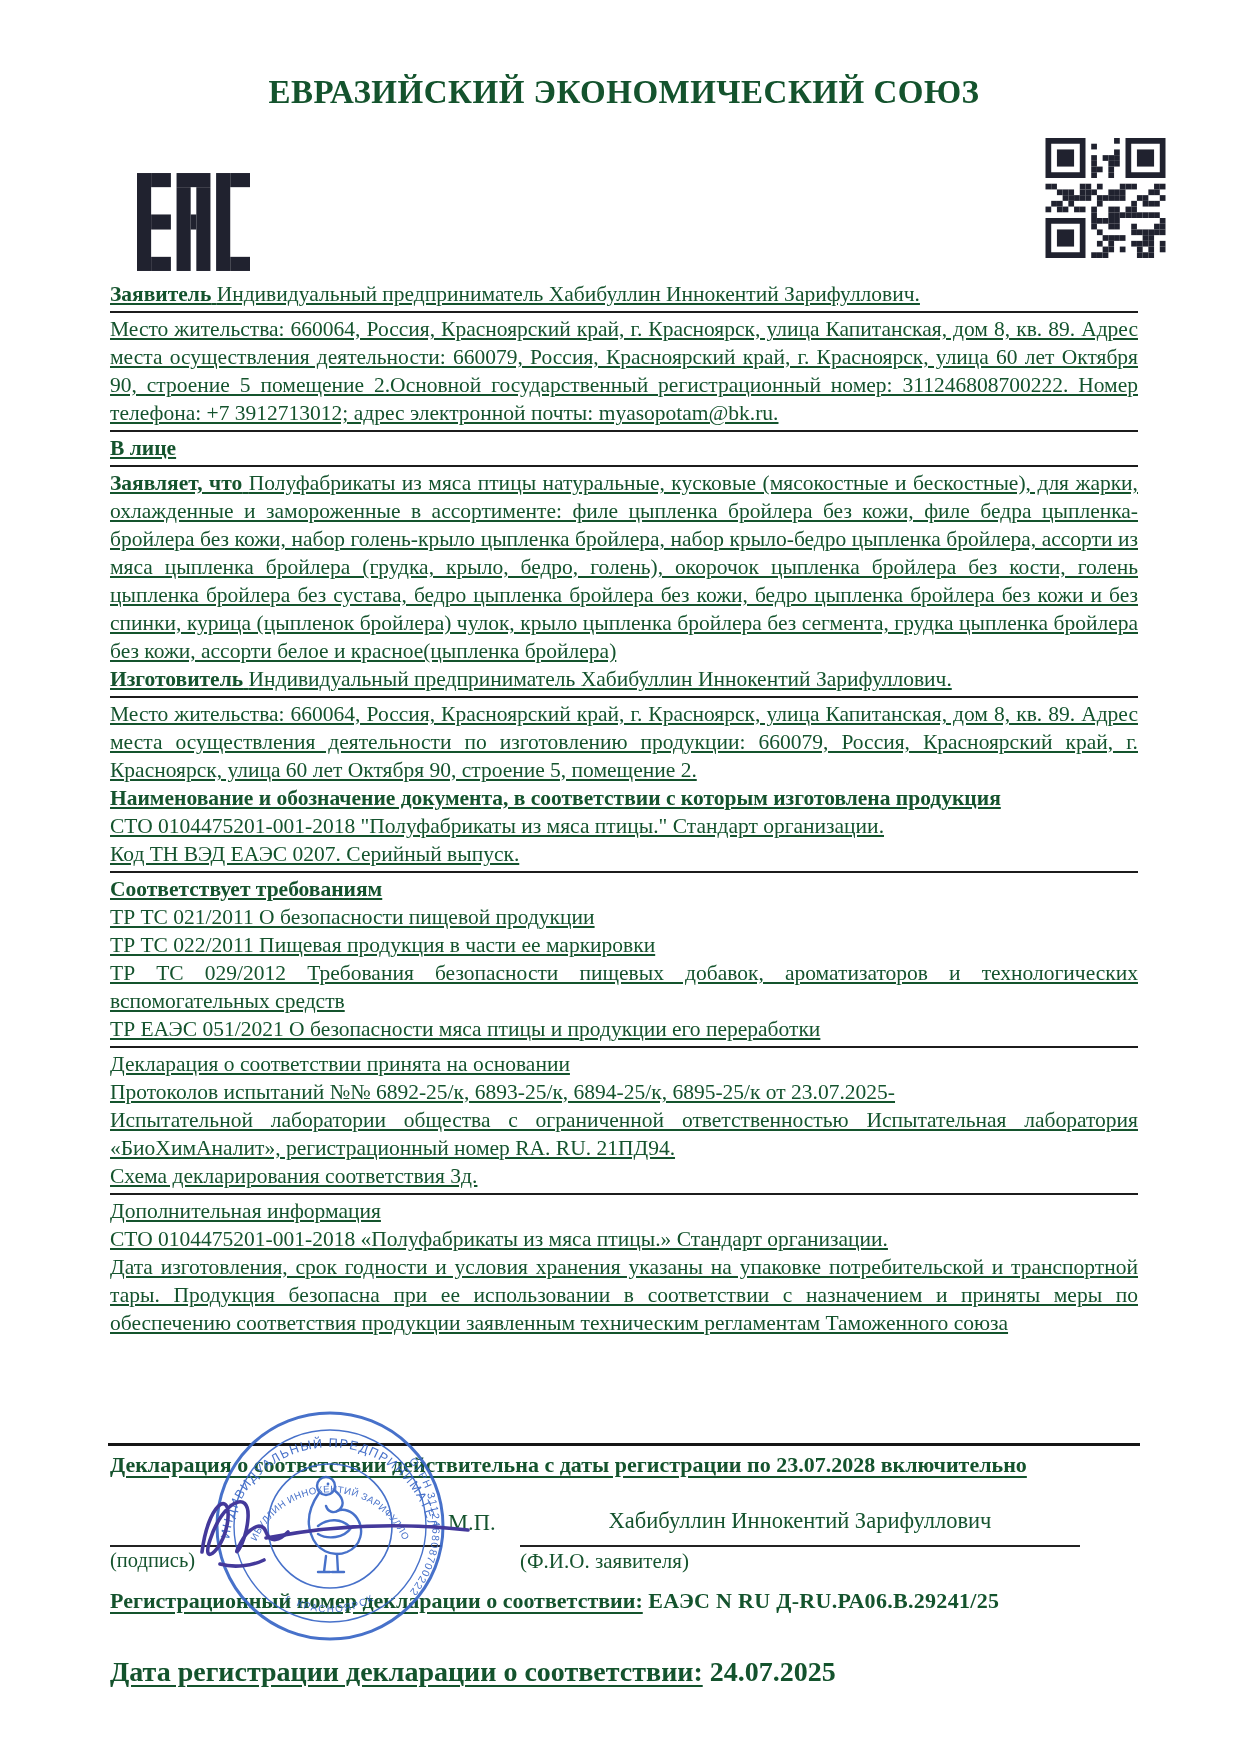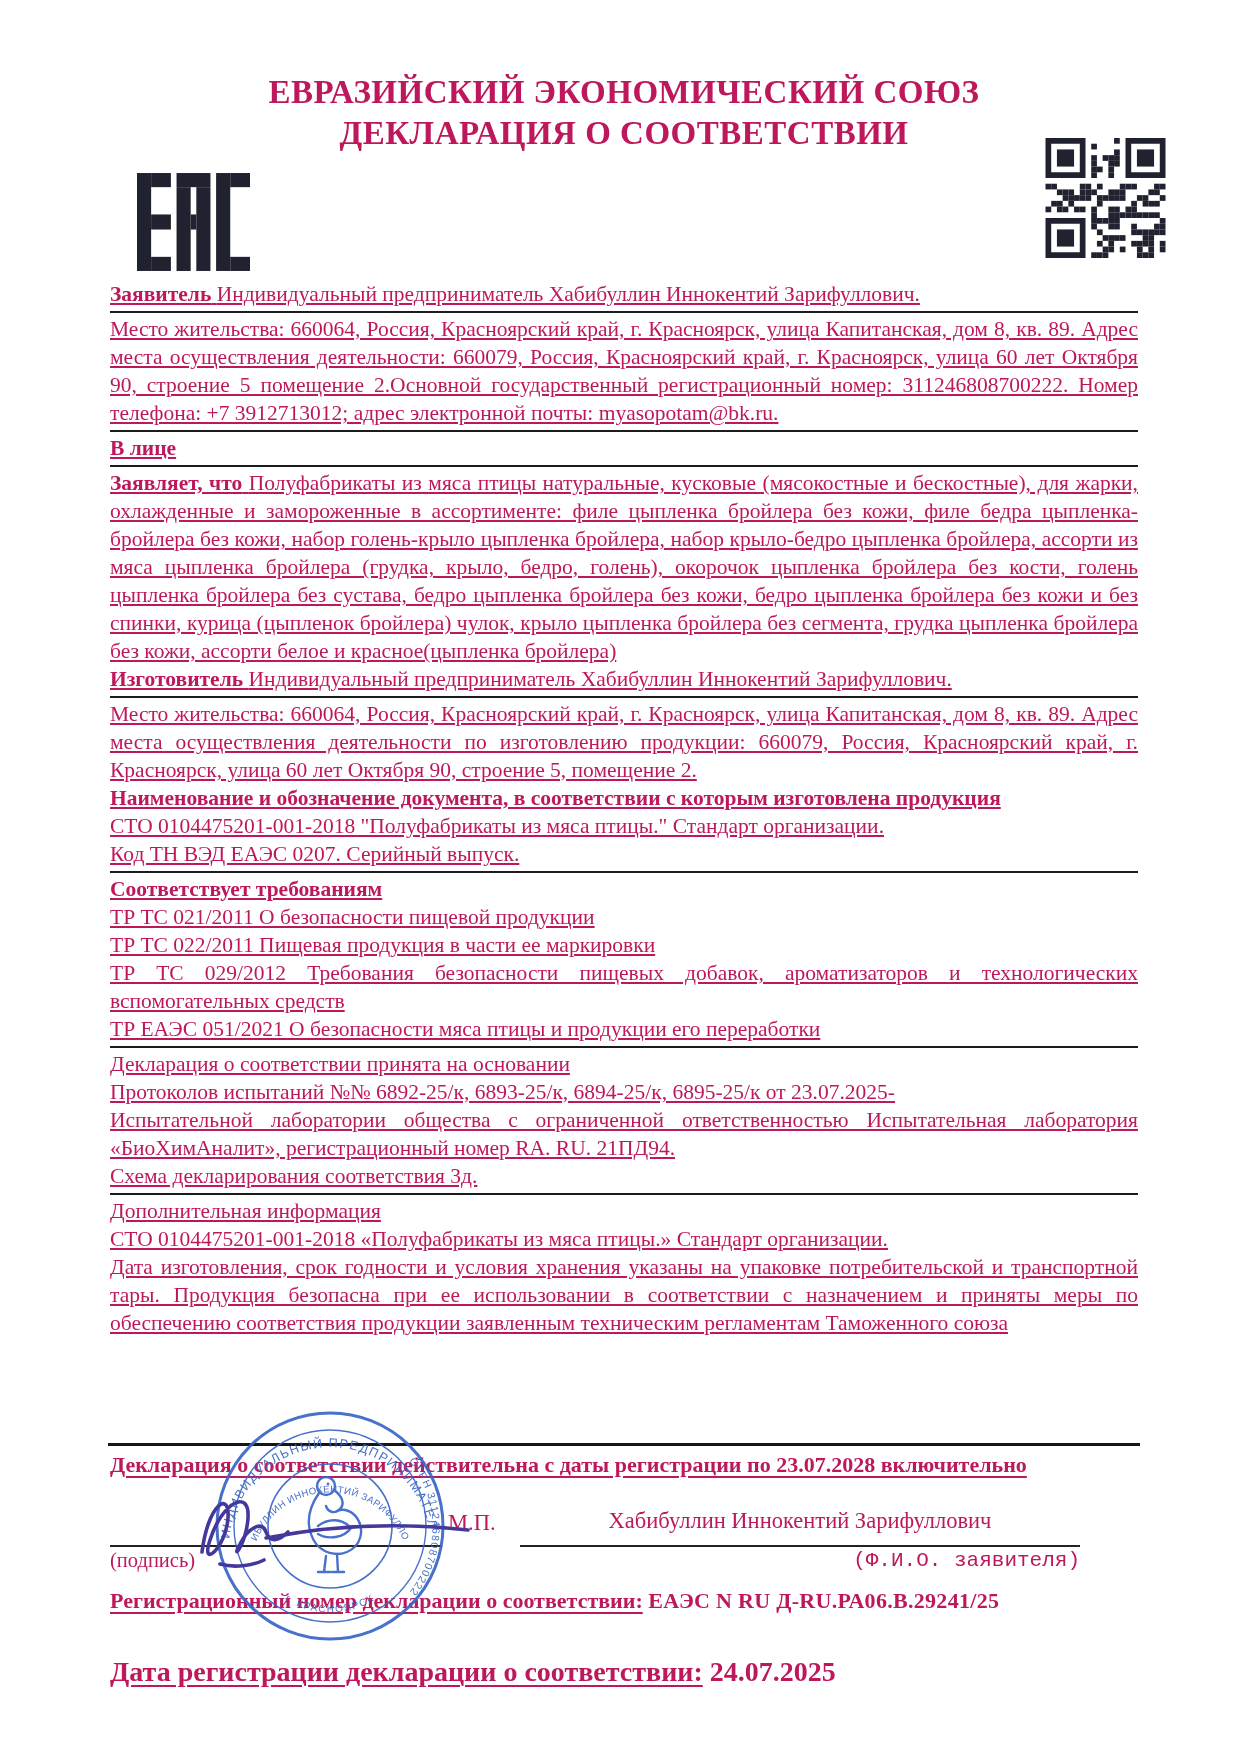--- a/index.html
+++ b/index.html
@@ -1,17 +1,17 @@
 <!DOCTYPE html>
 <html><head>
 <meta charset="utf-8">
 <style>
   html,body{margin:0;padding:0;background:#9a9a9a;}
   .page{position:relative;width:1240px;height:1754px;margin:0 auto;background:#ffffff;
-        font-family:"Liberation Serif",serif;color:#be185d;overflow:hidden;}
+        font-family:"Liberation Serif",serif;color:#14532d;overflow:hidden;}
 
   
   .title{position:absolute;top:72px;left:110px;width:1028px;text-align:center;
          font-weight:bold;font-size:33px;line-height:41px;letter-spacing:.5px;}
   .eac{position:absolute;left:137px;top:170px;}
   .qr{position:absolute;left:1042px;top:138px;}
 
   
   .flow{position:absolute;top:280px;left:110px;width:1028px;
         font-size:21.5px;line-height:28px;text-align:justify;text-decoration:underline;}
@@ -21,38 +21,37 @@
 
   
   .rule-big{position:absolute;top:1443px;left:108px;width:1032px;border-top:3px solid #161616;}
   .validity{position:absolute;top:1452px;left:110px;width:1030px;font-size:22px;font-weight:bold;}
   .u{text-decoration:underline;text-decoration-thickness:2px;text-underline-offset:4px;}
   .mp{position:absolute;top:1510px;left:448px;font-size:22.5px;}
   .sig-line-left{position:absolute;top:1545px;left:110px;width:332px;border-top:2px solid #232323;}
   .sig-cap-left{position:absolute;top:1549px;left:110px;width:310px;font-size:20.5px;}
   .fio{position:absolute;top:1508px;left:520px;width:560px;text-align:center;font-size:22.5px;}
   .sig-line-right{position:absolute;top:1545px;left:520px;width:560px;border-top:2px solid #232323;}
-  .fio-cap{position:absolute;top:1549px;left:520px;width:560px;text-align:right;font-size:21px;font-family:Liberation Mono, monospace;}
+  .fio-cap{position:absolute;top:1549px;left:520px;width:560px;text-align:left;font-size:21px;}
   .reg{position:absolute;top:1588px;left:110px;width:1060px;font-size:22px;font-weight:bold;}
   .reg .val{font-family:Liberation Serif, serif;font-size:22px;letter-spacing:.3px;}
   .date{position:absolute;top:1656px;left:110px;font-size:28px;font-weight:bold;font-family:Liberation Serif, serif;}
 
   
   .stamp{position:absolute;left:210px;top:1406px;opacity:.93;}
   .stamp text{font-family:"Liberation Sans",sans-serif;fill:#3a67c6;}
   .signature{position:absolute;left:168px;top:1460px;}
 </style>
 </head>
 <body>
 
 <div class="page">
 
   <div class="title">
     <div>ЕВРАЗИЙСКИЙ ЭКОНОМИЧЕСКИЙ СОЮЗ</div>
-    <div>ДЕКЛАРАЦИЯ О СООТВЕТСТВИИ</div>
   </div>
 
   <svg class="eac" width="113" height="104" viewBox="0 0 120 104">
     <g fill="#20222f">
       <rect x="0" y="0" width="15" height="104"></rect>
         <rect x="15" y="0" width="21" height="15"></rect>
       <rect x="15" y="44" width="21" height="16"></rect>
         <rect x="15" y="89" width="21" height="15"></rect>
       <rect x="42" y="0" width="36" height="15"></rect>
         <rect x="42" y="15" width="15" height="89"></rect>

